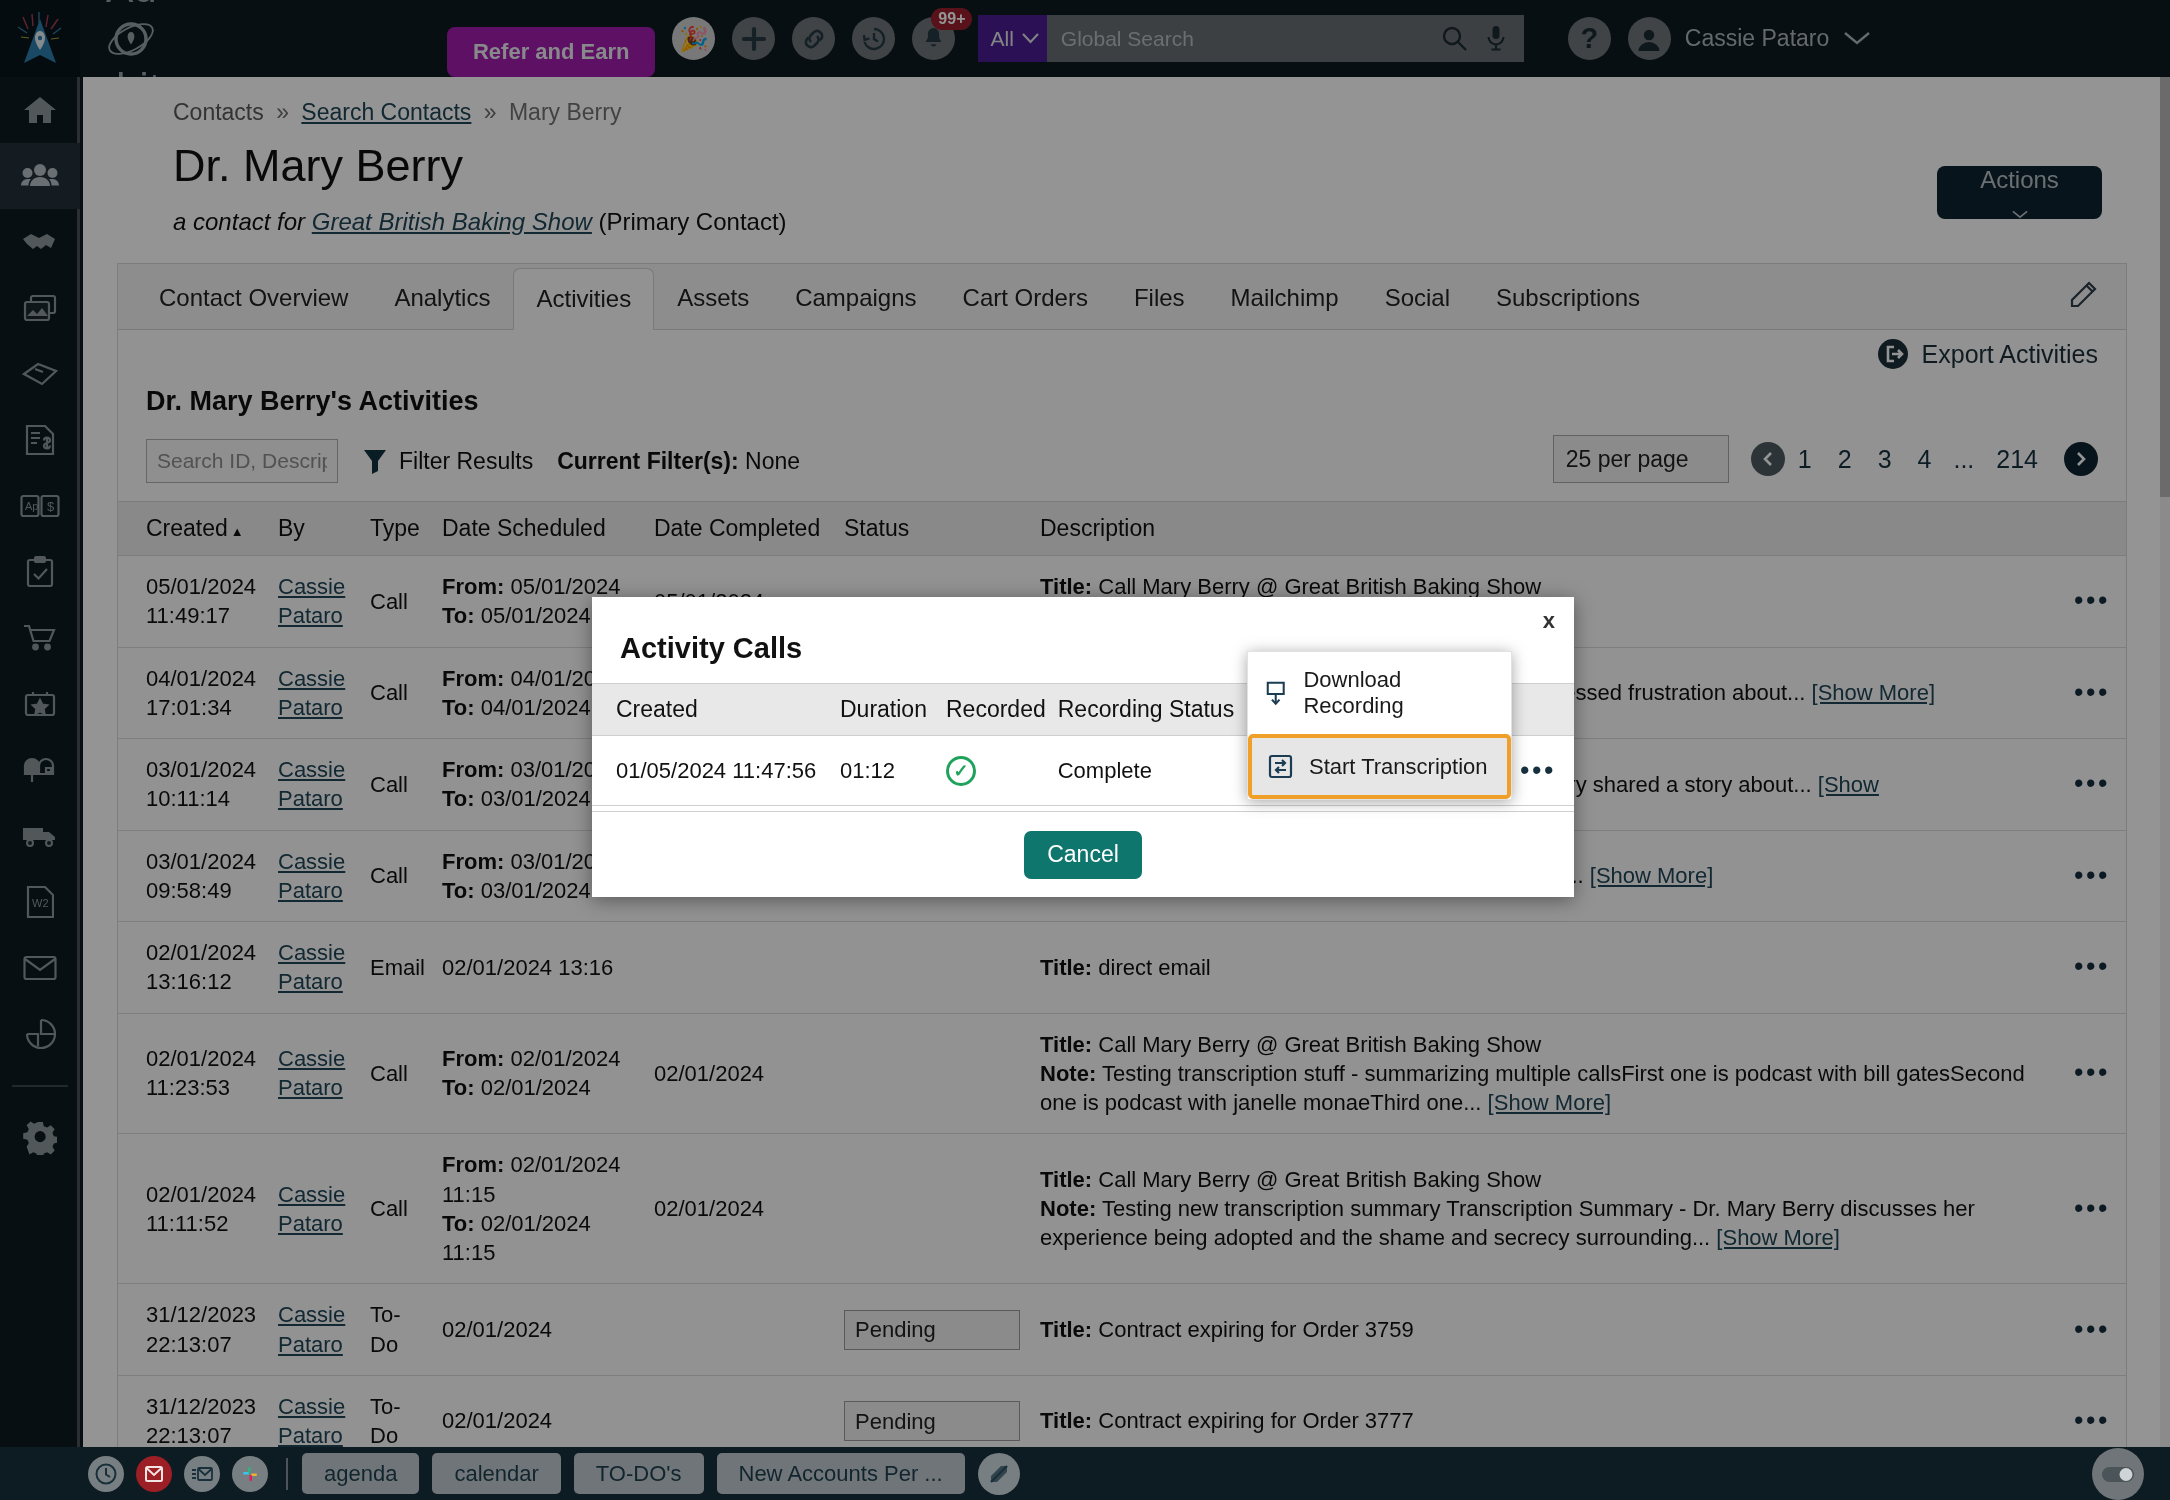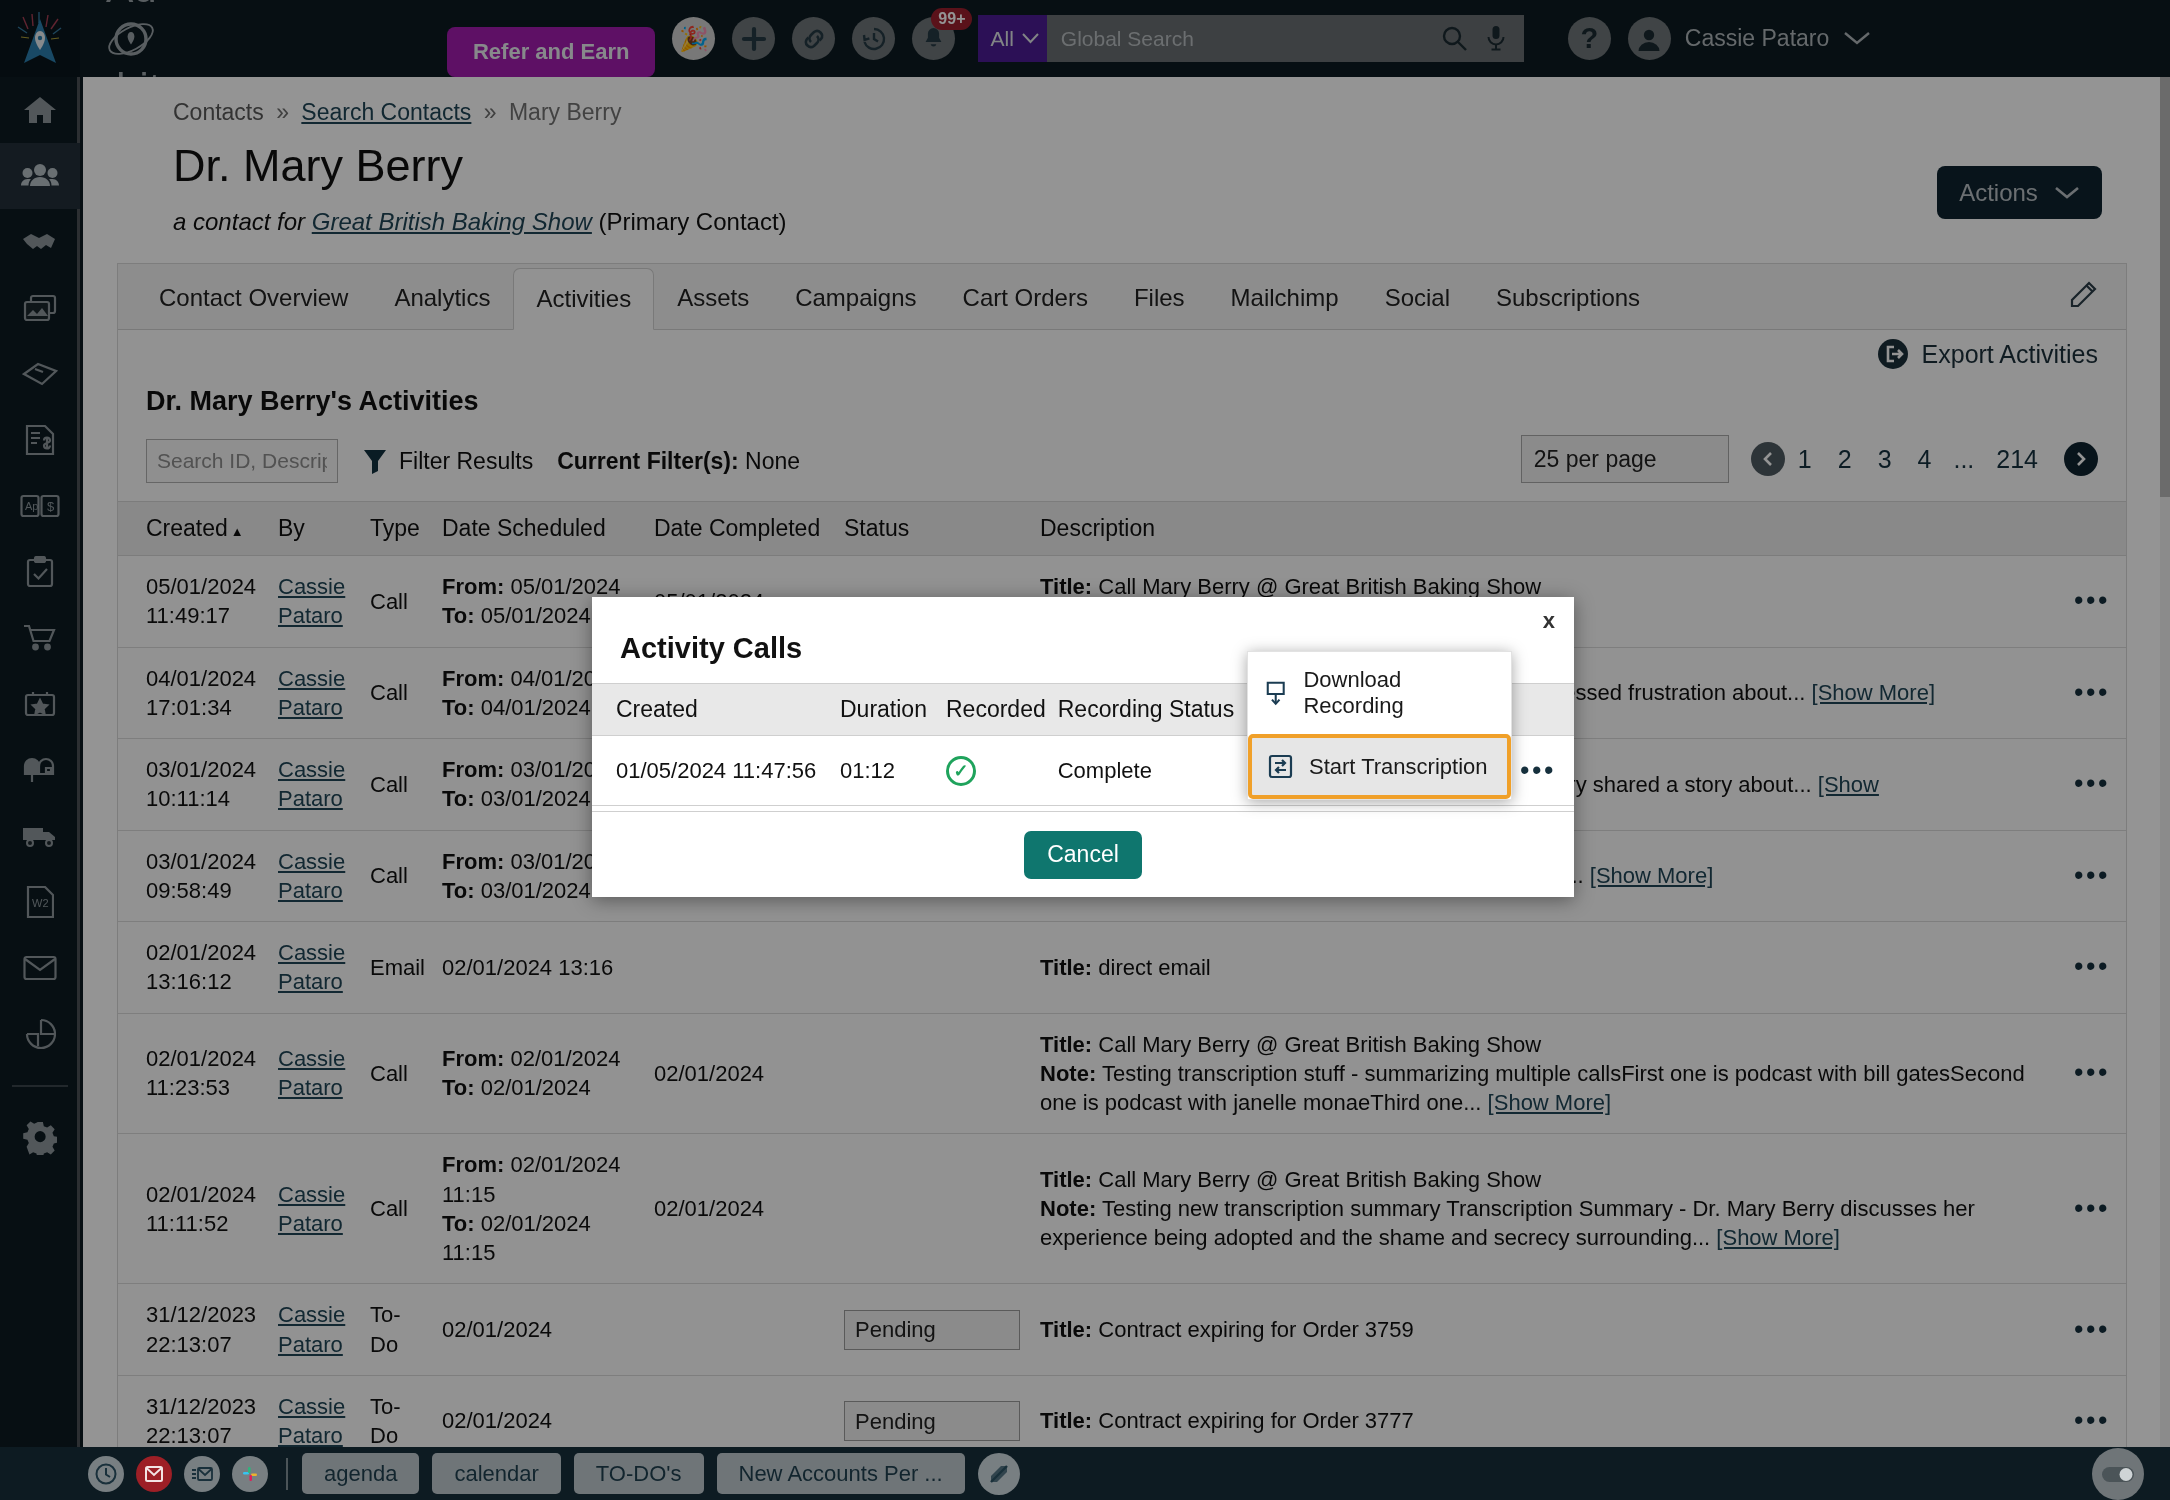--- a/index.html
+++ b/index.html
@@ -85,21 +85,21 @@
   #breadcrumb .sep { color: #6f6f6f; margin: 0 6px; }
   #breadcrumb .cur { color: #737373; }
   #page-title { font-size: 45px; color: #111; padding: 14px 0 0 90px; font-weight: normal; }
   #subtitle { font-size: 24px; padding: 16px 0 0 90px; color: #111; font-style: italic; }
   #subtitle a { color: #1f4556; text-decoration: underline; font-style: italic; }
   #subtitle .plain { font-style: normal; }
   #actions-btn {
     position: absolute; top: 89px; right: 58px; background: #0f2430;
     color: #b9c0c4; border: none; border-radius: 8px; width: 165px; height: 53px;
     font-size: 24px; display: flex; align-items: center; justify-content: center;
-    gap: 16px; cursor: pointer;
+    gap: 16px; cursor: pointer; flex-direction: column;
   }
   #card {
     position: absolute; top: 186px; left: 34px; width: 2010px; height: 1190px;
     background: #fbfbfb; border: 1px solid #d8d8d8;
   }
   #tabrow {
     height: 66px; border-bottom: 1px solid #d0d0d0; display: flex;
     align-items: flex-end; padding-left: 18px; background: #f3f3f3;
     position: relative;
   }
@@ -124,21 +124,21 @@
     font-size: 21px; padding: 0 10px; color: #333;
     font-family: "Liberation Sans", sans-serif;
   }
   #search-id::placeholder { color: #8d8d8d; }
   .funnel { margin-left: 24px; display: flex; align-items: center; gap: 11px; cursor: pointer; }
   #filter-label { font-size: 23px; color: #111; }
   #cur-filter { font-size: 23px; color: #111; margin-left: 24px; }
   #cur-filter b { font-weight: bold; }
   #pager { position: absolute; right: 28px; top: 18px; display: flex; align-items: center; gap: 0; }
   #perpage {
-    width: 208px; height: 48px; border: 1px solid #a9a9a9; background: #f0f0f0;
+    width: 176px; height: 48px; border: 1px solid #a9a9a9; background: #f0f0f0;
     font-size: 23px; padding: 0 12px; color: #222; margin-right: 22px;
     font-family: "Liberation Sans", sans-serif; -webkit-appearance: none; appearance: none;
   }
   .pg-circ {
     width: 34px; height: 34px; border-radius: 50%; background: #4f5a61; color: #fff;
     display: inline-flex; align-items: center; justify-content: center;
     font-size: 17px; cursor: pointer;
   }
   .pg-circ.dark { background: #0f2430; }
   .pg-num { font-size: 25px; color: #15313f; margin: 0 13px; cursor: pointer; }

